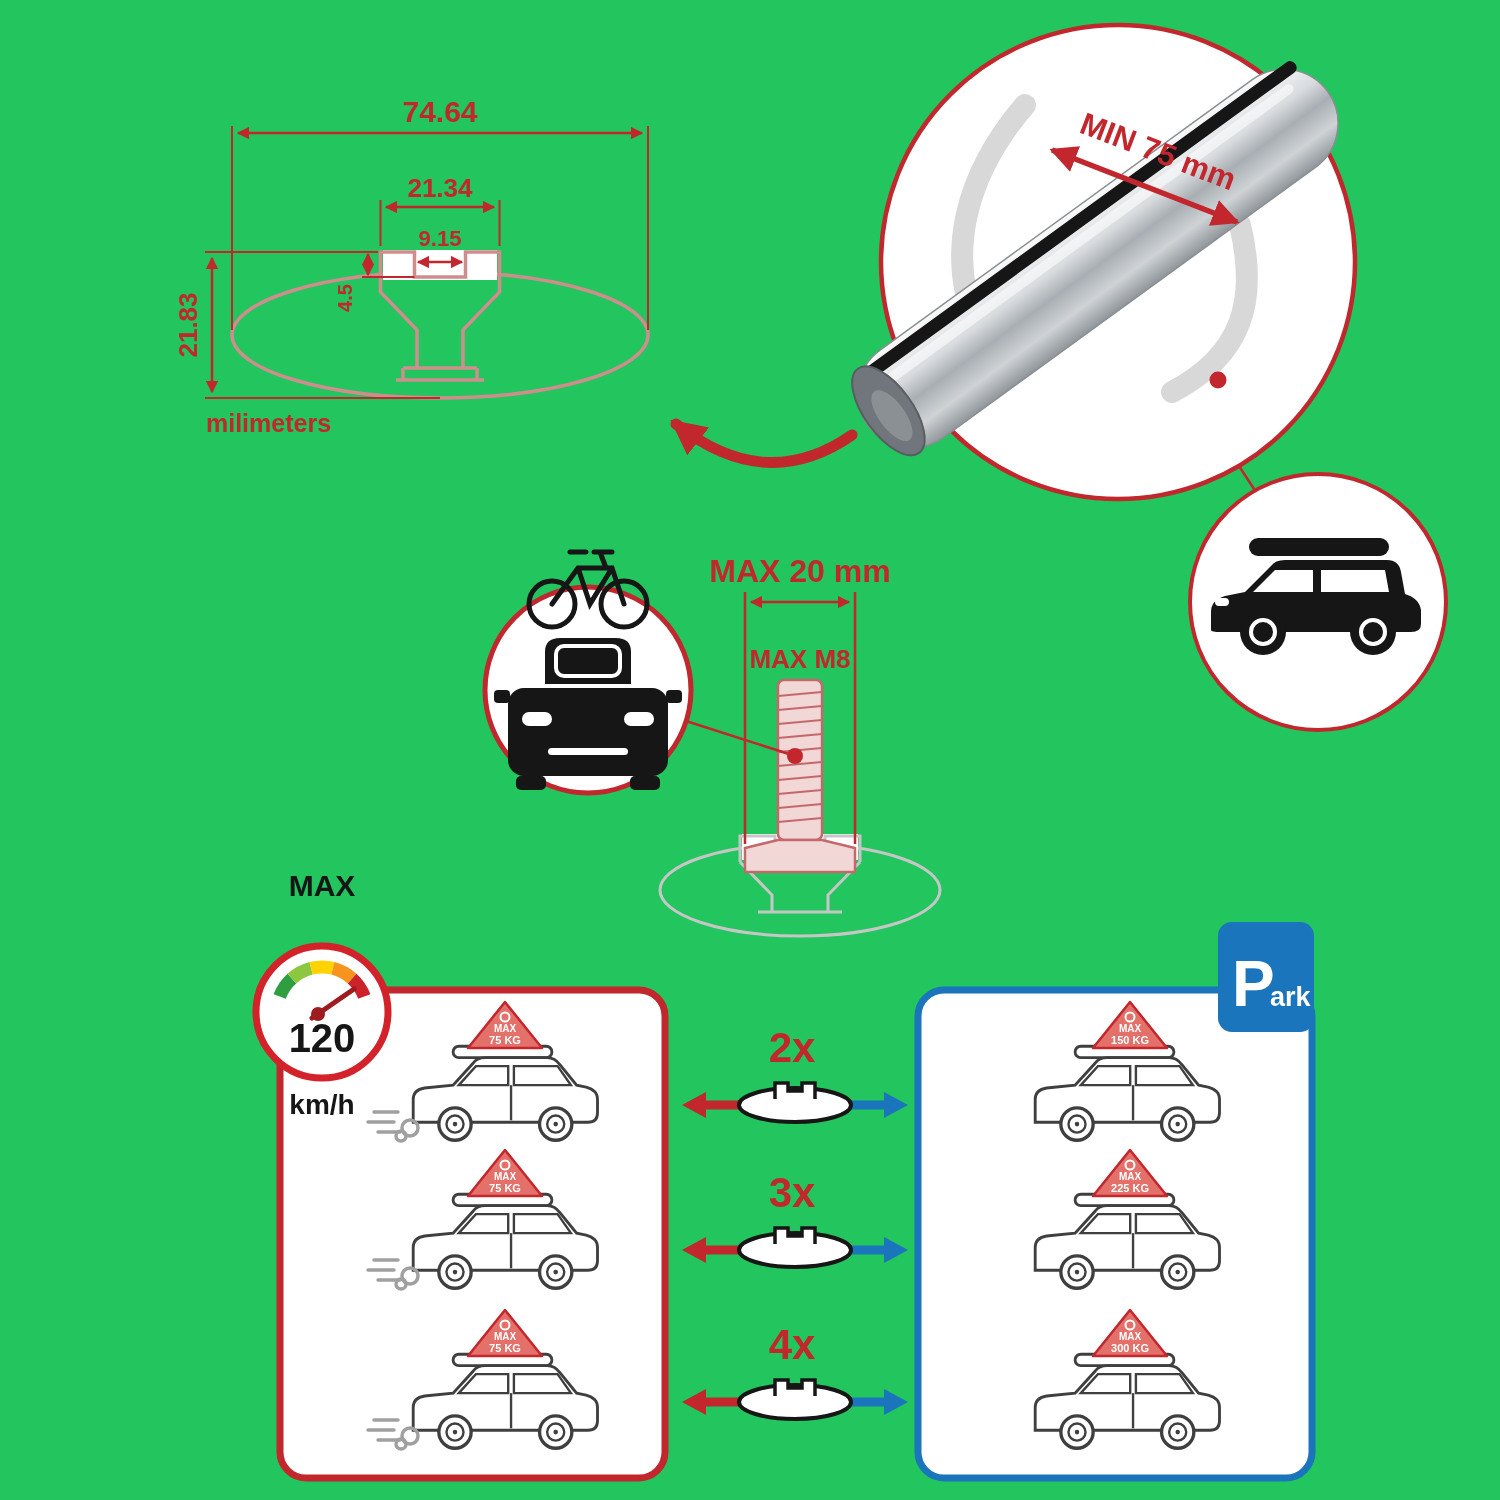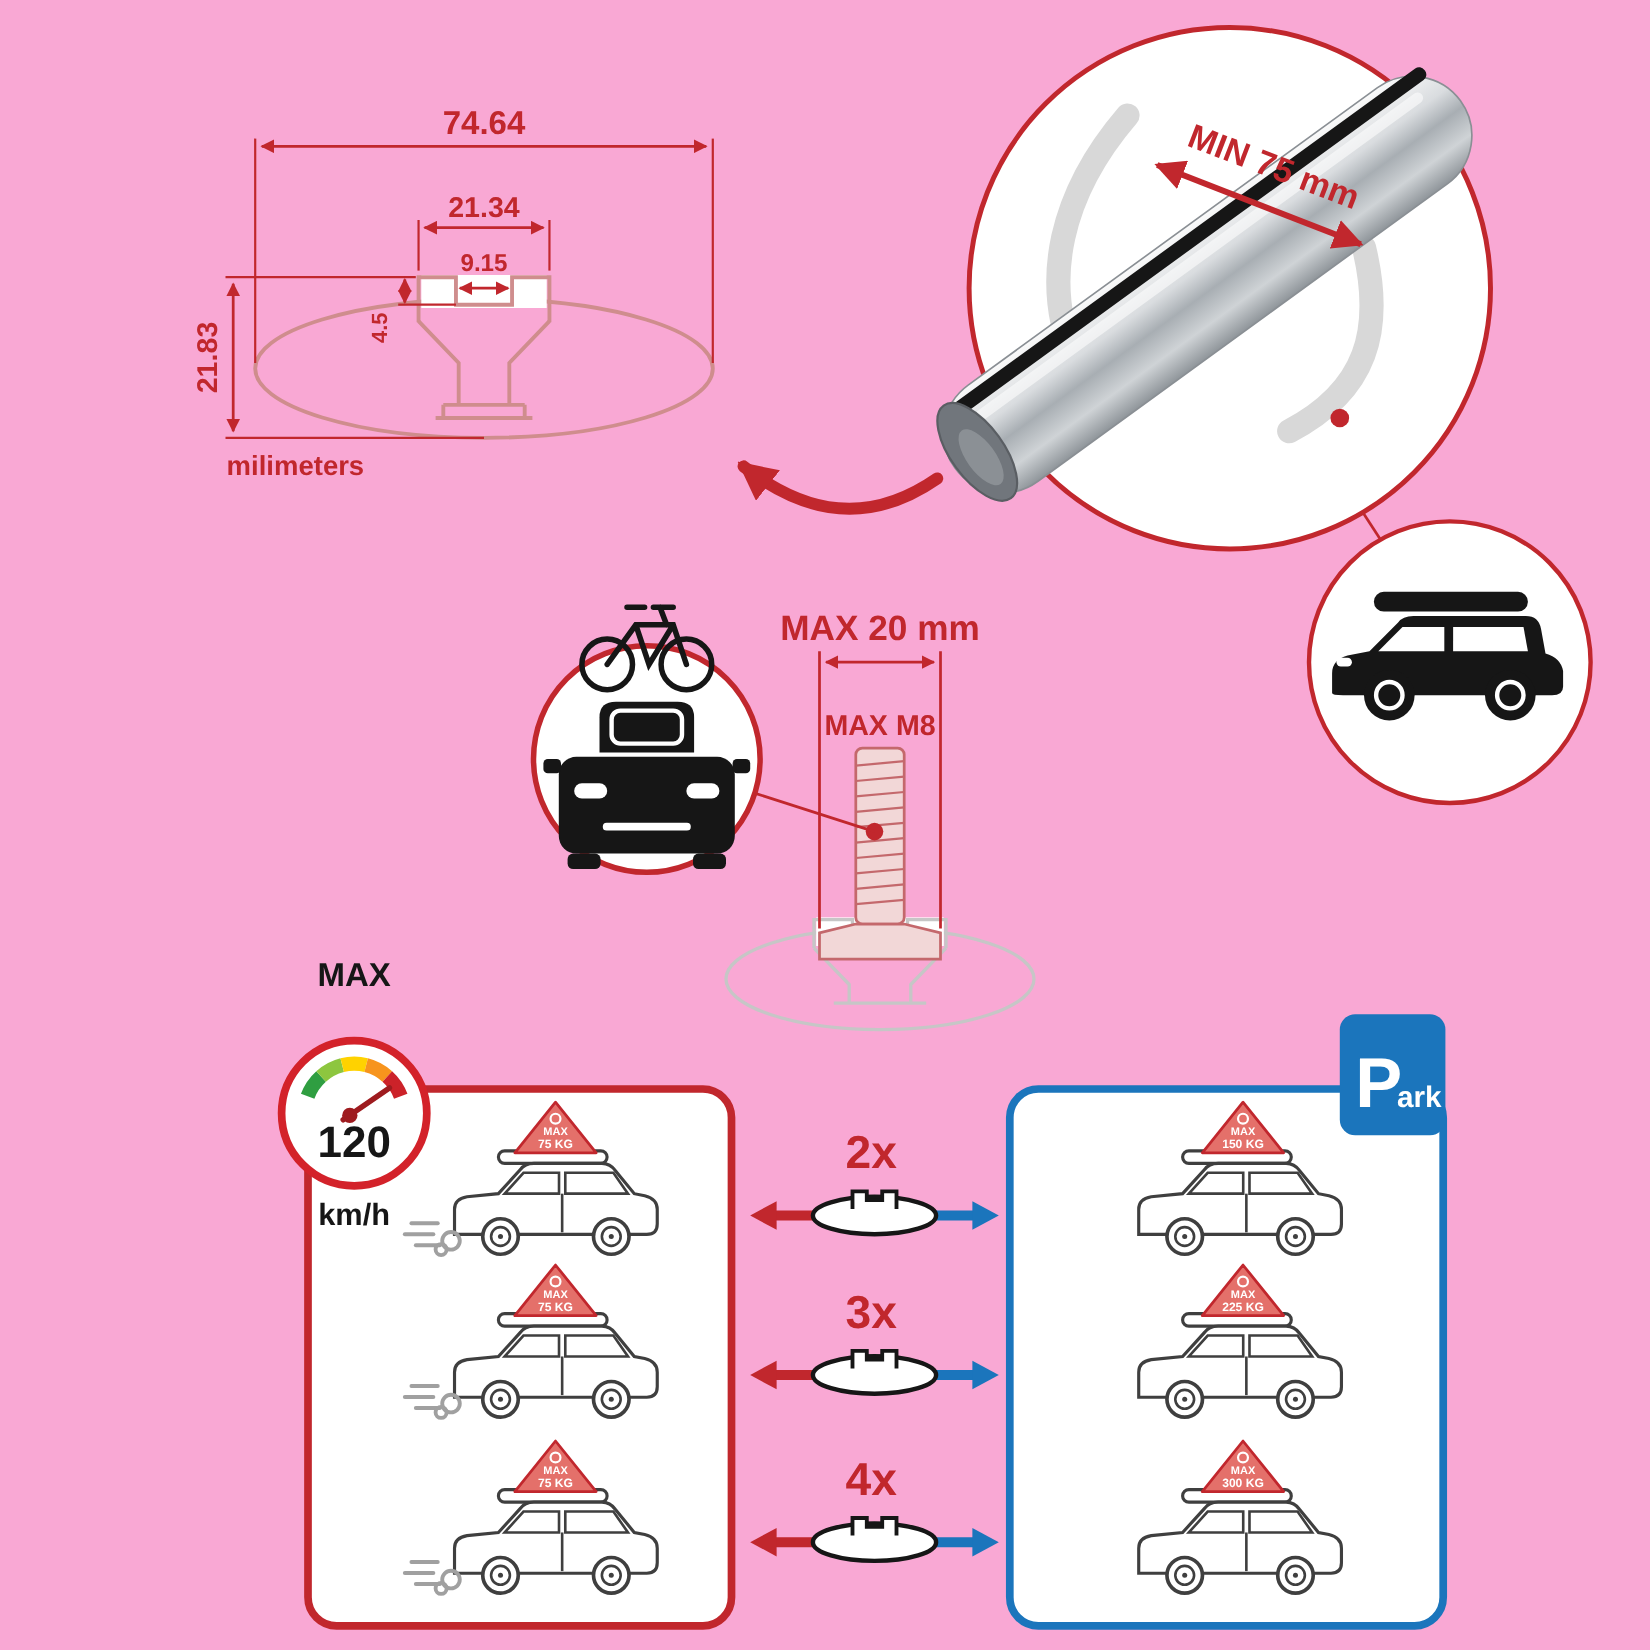--- a/index.html
+++ b/index.html
@@ -1,16 +1,16 @@
 <!DOCTYPE html>
 <html><head>
 <meta charset="utf-8">
 <style>
   html,body{margin:0;padding:0;background:#ffffff;}
-  .canvas{position:relative;width:1500px;height:1500px;background:#f9a8d4;overflow:hidden;
+  .canvas{position:relative;width:1500px;height:1500px;background:#22c55e;overflow:hidden;
           font-family:"Liberation Sans",sans-serif;}
   svg text{font-family:"Liberation Sans",sans-serif;}
   .dim-text{fill:#c1272d;font-weight:bold;}
   .dim-line{stroke:#c1272d;stroke-width:2.5;fill:none;}
   .ext-line{stroke:#c1272d;stroke-width:2;fill:none;}
   .profile{stroke:#cf8d8d;stroke-width:3.5;fill:none;}
   .ghost{stroke:#c6c6c6;stroke-width:3;fill:none;}
   .black-ink{fill:#161616;}
   .outline-car{stroke:#3f3f3f;stroke-width:3;fill:#ffffff;}
   .badge-tri{fill:#e4706a;stroke:#c1272d;stroke-width:2.5;stroke-linejoin:round;}

